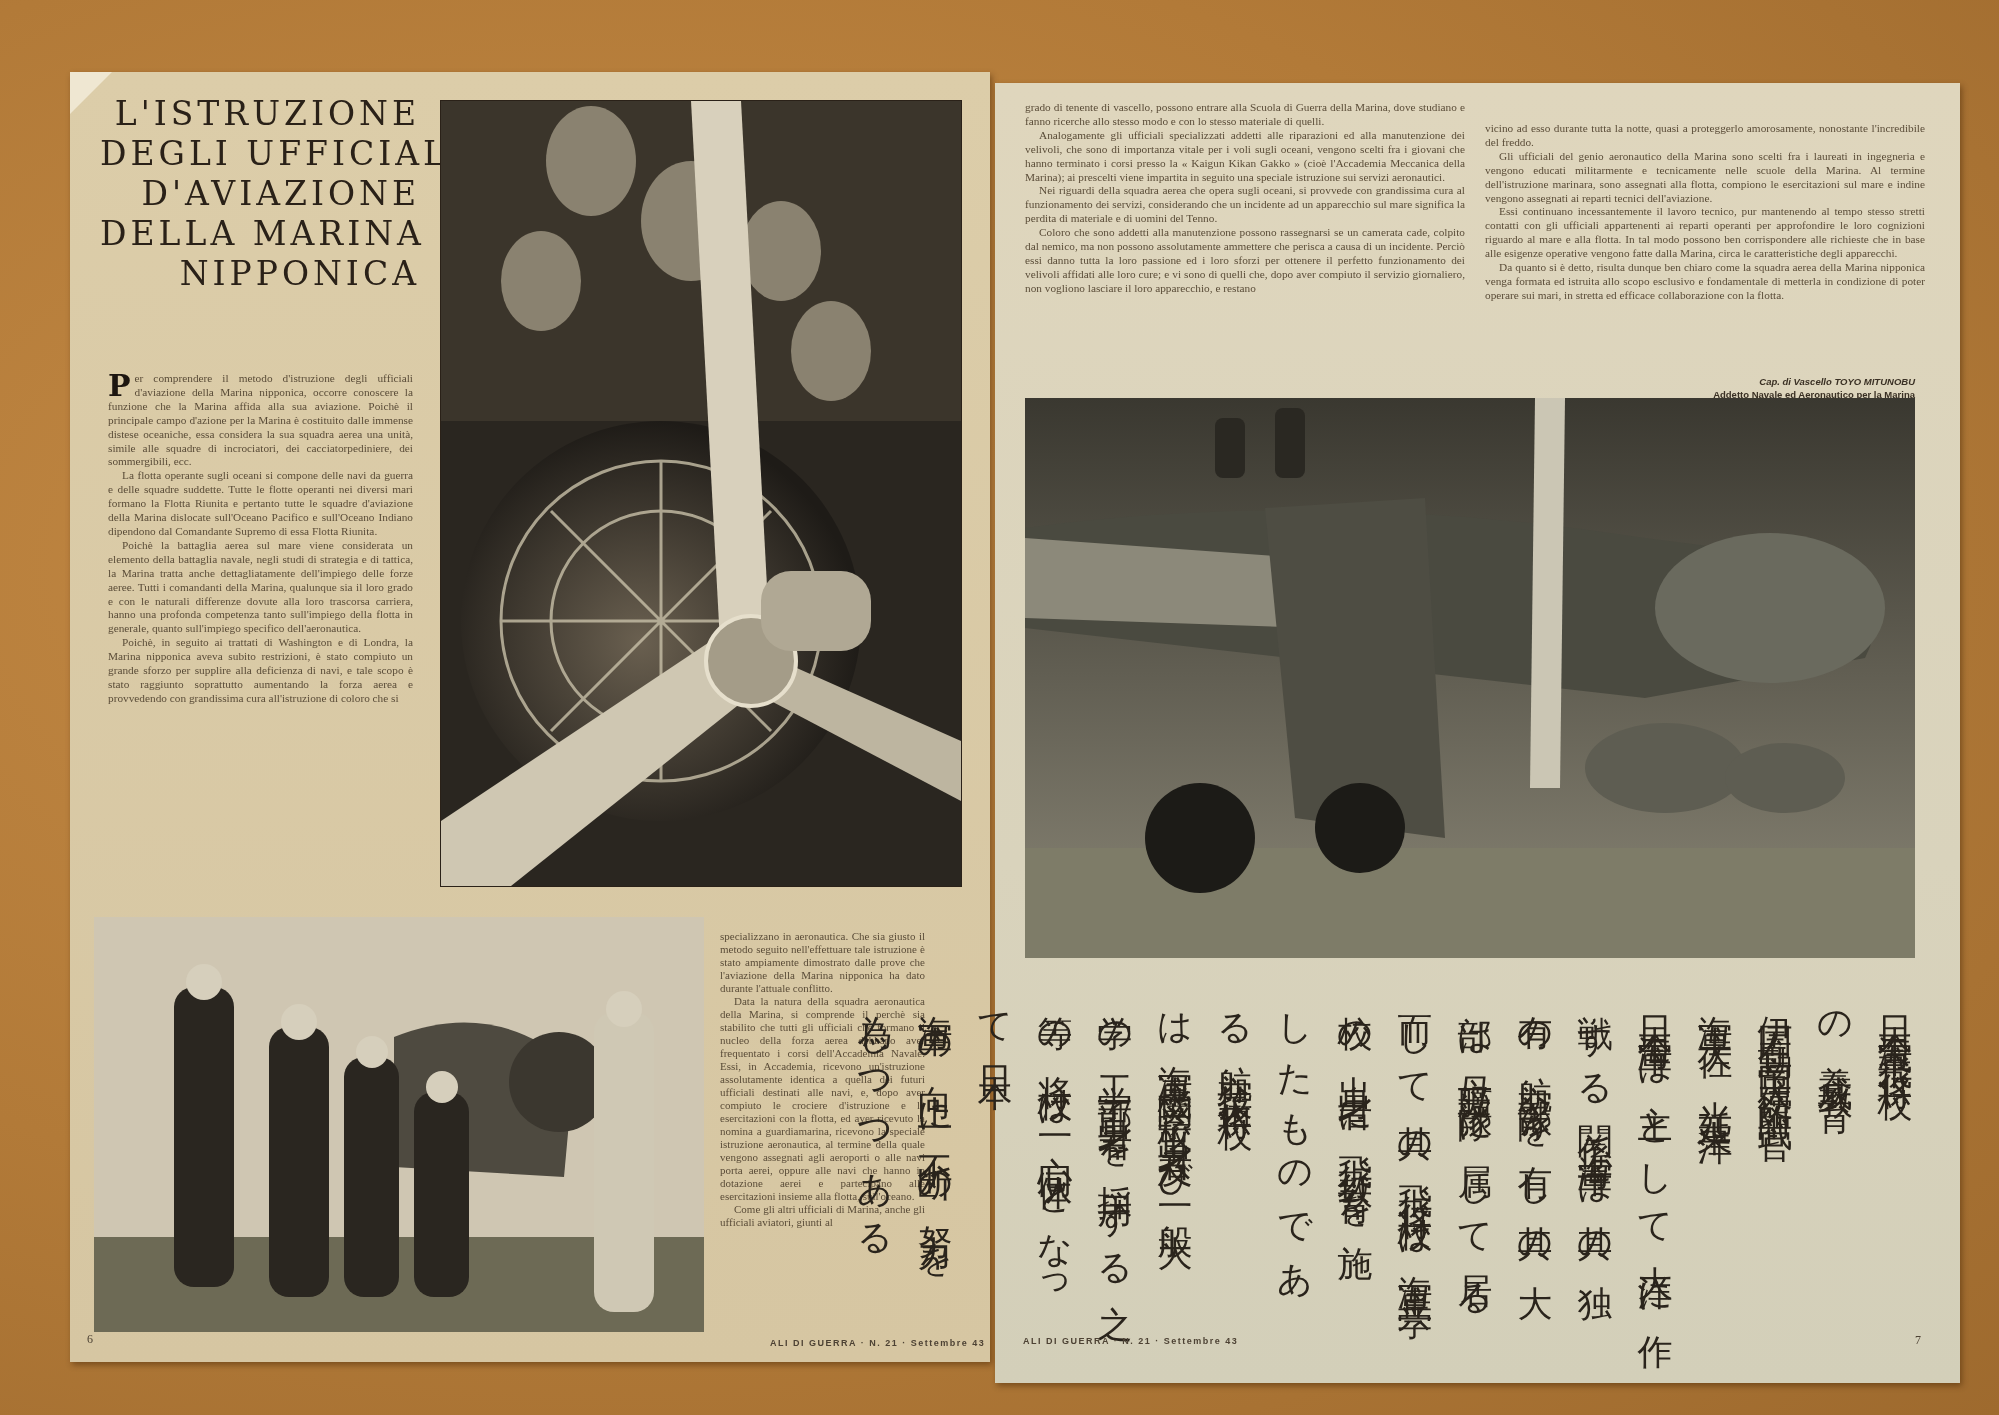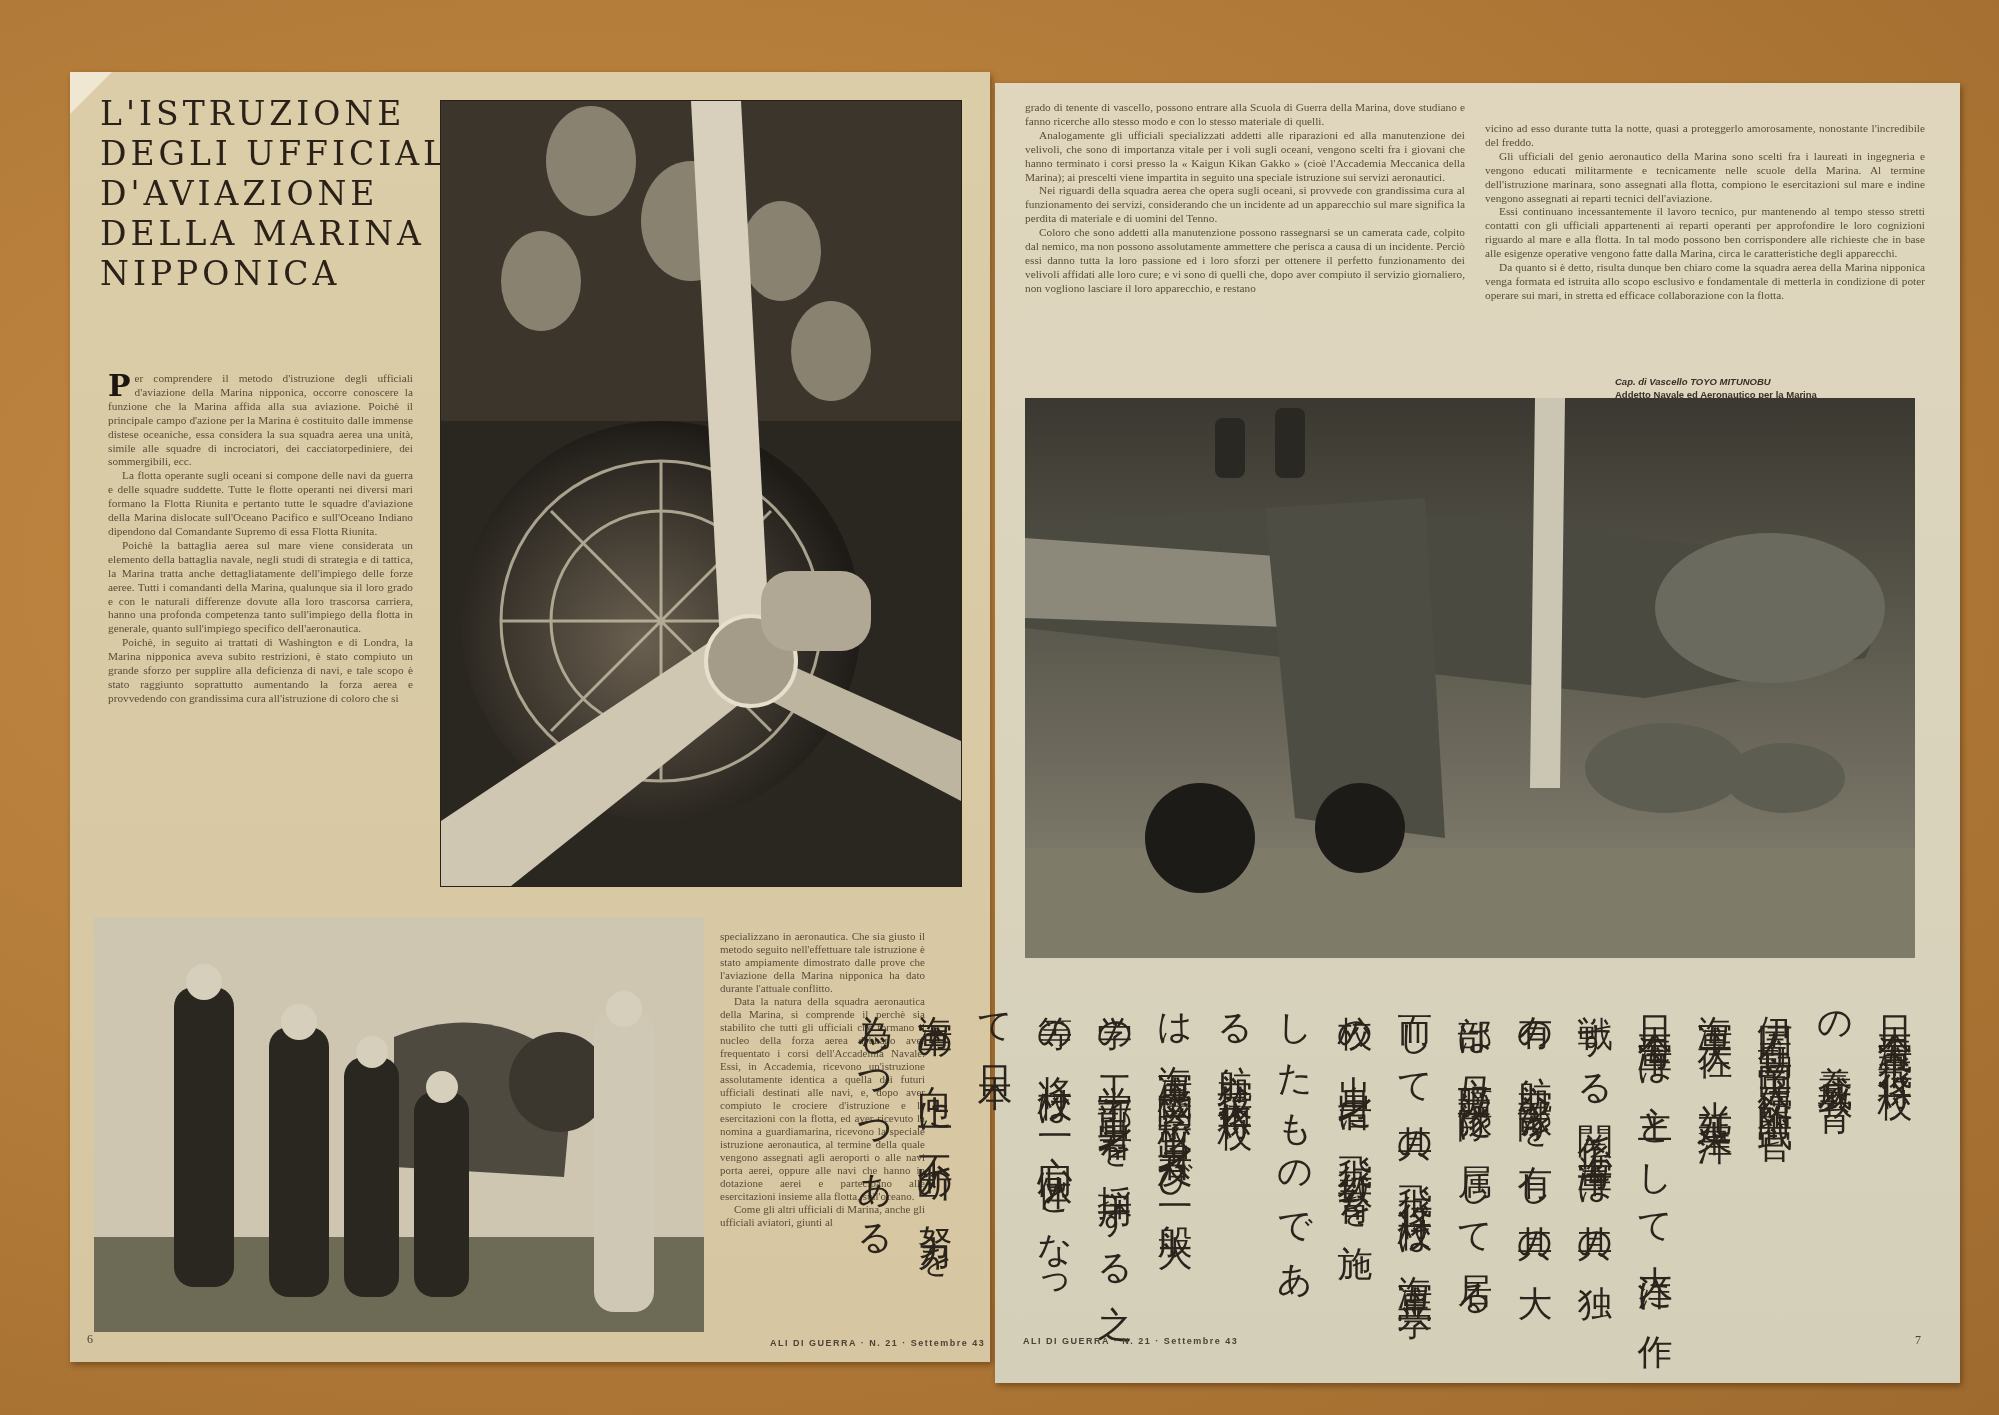--- a/index.html
+++ b/index.html
@@ -11,36 +11,36 @@
   .page {
     position:absolute; background:#d9cbaa;
     box-shadow: 2px 3px 6px rgba(60,30,0,0.45);
   }
   #page-left { left:70px; top:72px; width:920px; height:1290px; background:linear-gradient(180deg,#dccda9 0%,#d6c6a2 100%); }
   #page-right { left:995px; top:83px; width:965px; height:1300px; background:linear-gradient(180deg,#dfd6bd 0%,#d9d3bc 60%,#d3cfb9 100%); }
   .corner-fold { position:absolute; left:0; top:0; width:0; height:0;
     border-top:42px solid #efe7d2; border-right:42px solid transparent; }
   .title {
     position:absolute; left:30px; top:22px; width:320px;
-    text-align:left; color:#2a2118; font-size:33px; letter-spacing:4px; line-height:40px;
+    text-align:right; color:#2a2118; font-size:33px; letter-spacing:4px; line-height:40px;
     font-family:"DejaVu Serif", serif;
   }
   .title div { white-space:nowrap; }
   .body-col {
     position:absolute; color:#5a4c38; font-size:11.3px; line-height:13.9px; text-align:justify;
     font-family:"Liberation Serif", serif;
   }
   .body-col p { margin:0; text-indent:14px; }
   .dropcap { float:left; font-size:30px; line-height:24px; font-weight:bold; color:#1d1610; margin:2px 4px 0 0;
     font-family:"DejaVu Serif", serif; }
   .photo { position:absolute; overflow:hidden; }
   .photo svg { display:block; width:100%; height:100%; }
   .footer { position:absolute; font-size:9px; letter-spacing:1.5px; color:#4d4234; font-family:"Liberation Sans", sans-serif;font-weight:bold; }
   .pagenum { position:absolute; font-size:12px; color:#4d4234; }
-  .signature { position:absolute; text-align:left; color:#3a3024; font-size:9.5px; line-height:13px; font-weight:bold; font-family:"Liberation Sans", sans-serif; }
+  .signature { position:absolute; text-align:right; color:#3a3024; font-size:9.5px; line-height:13px; font-weight:bold; font-family:"Liberation Sans", sans-serif; }
   .signature .name { font-style:italic; }
   .jp-block {
     position:absolute; writing-mode:vertical-rl; color:#2a241c;
     font-family:"DejaVu Serif", serif; font-size:35px; line-height:60px; letter-spacing:10px;
   }
   .jp-col { display:block; }
 </style>
 </head>
 <body>
 

